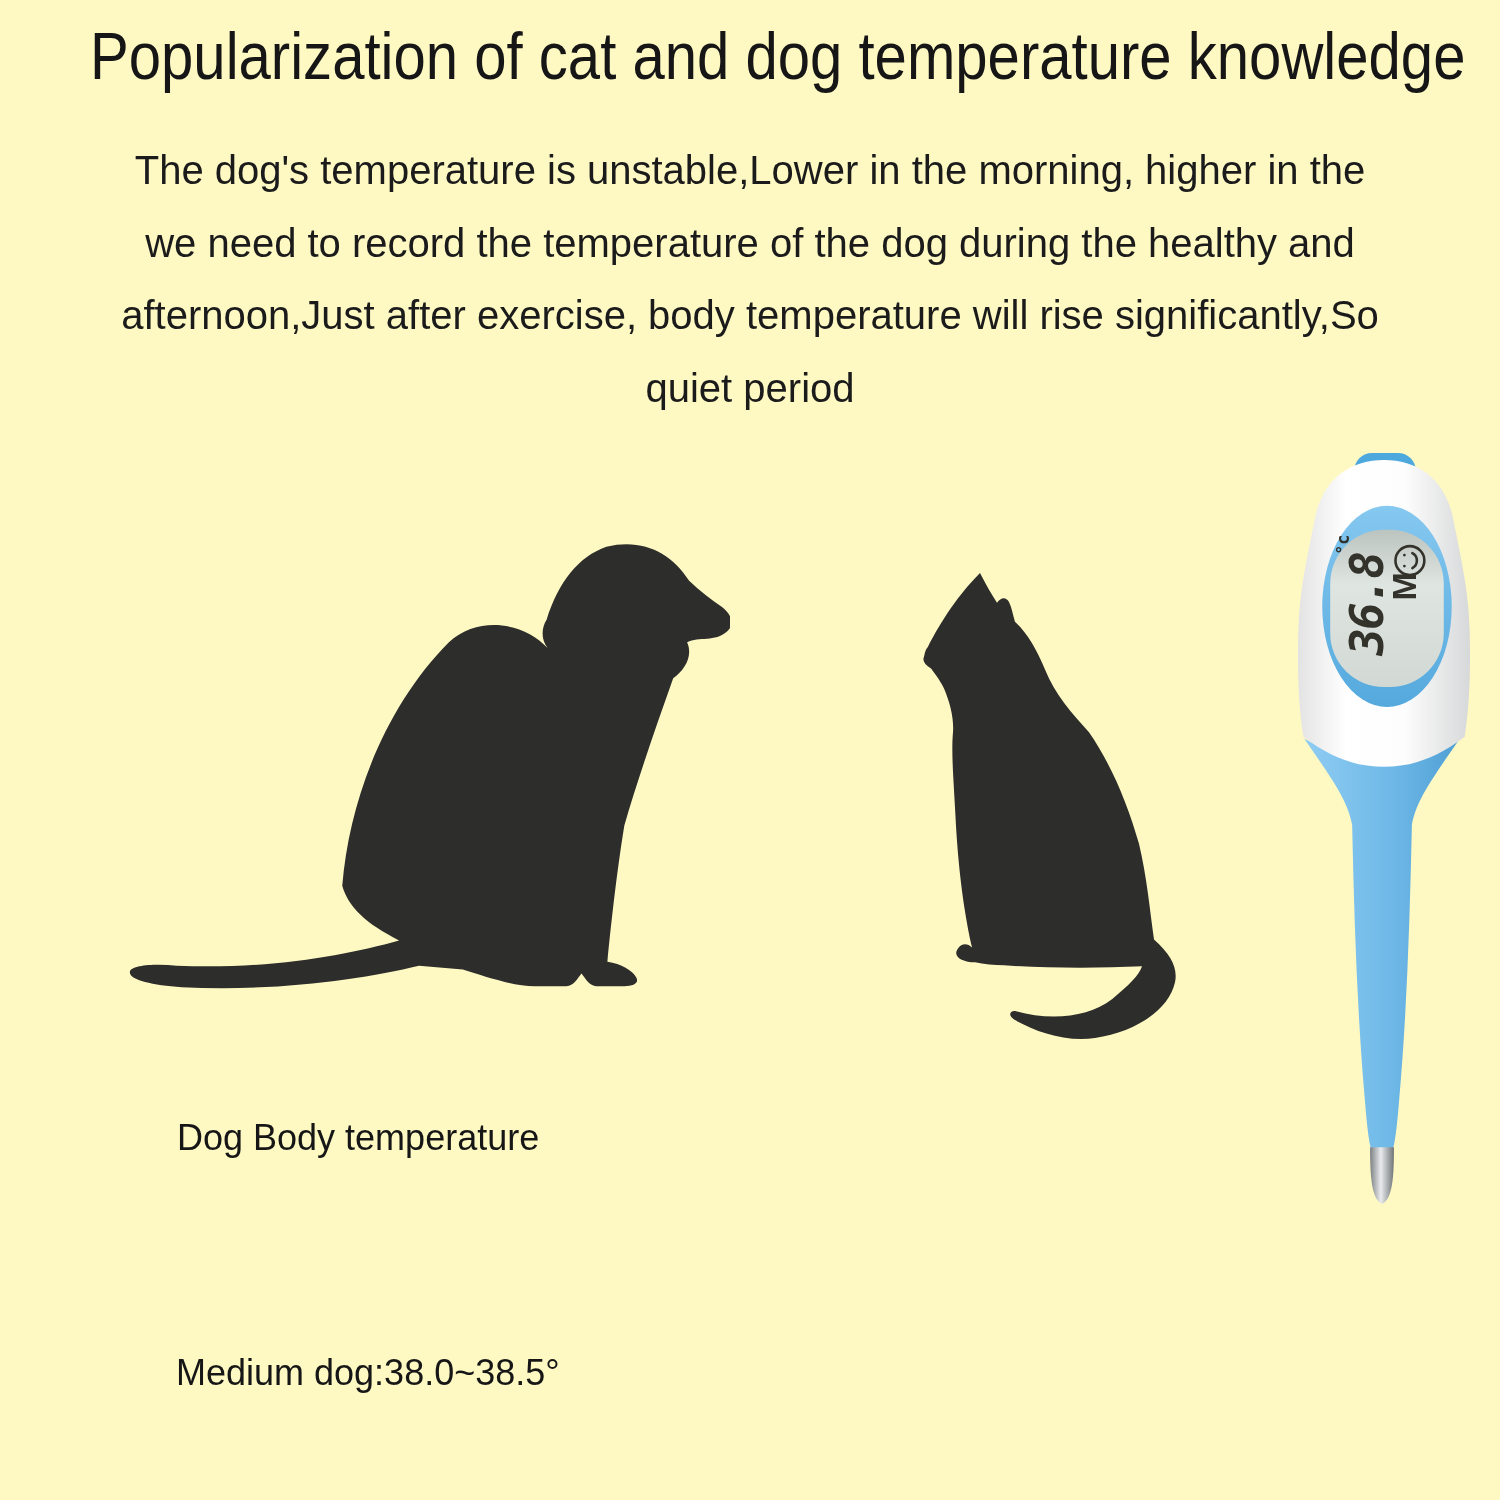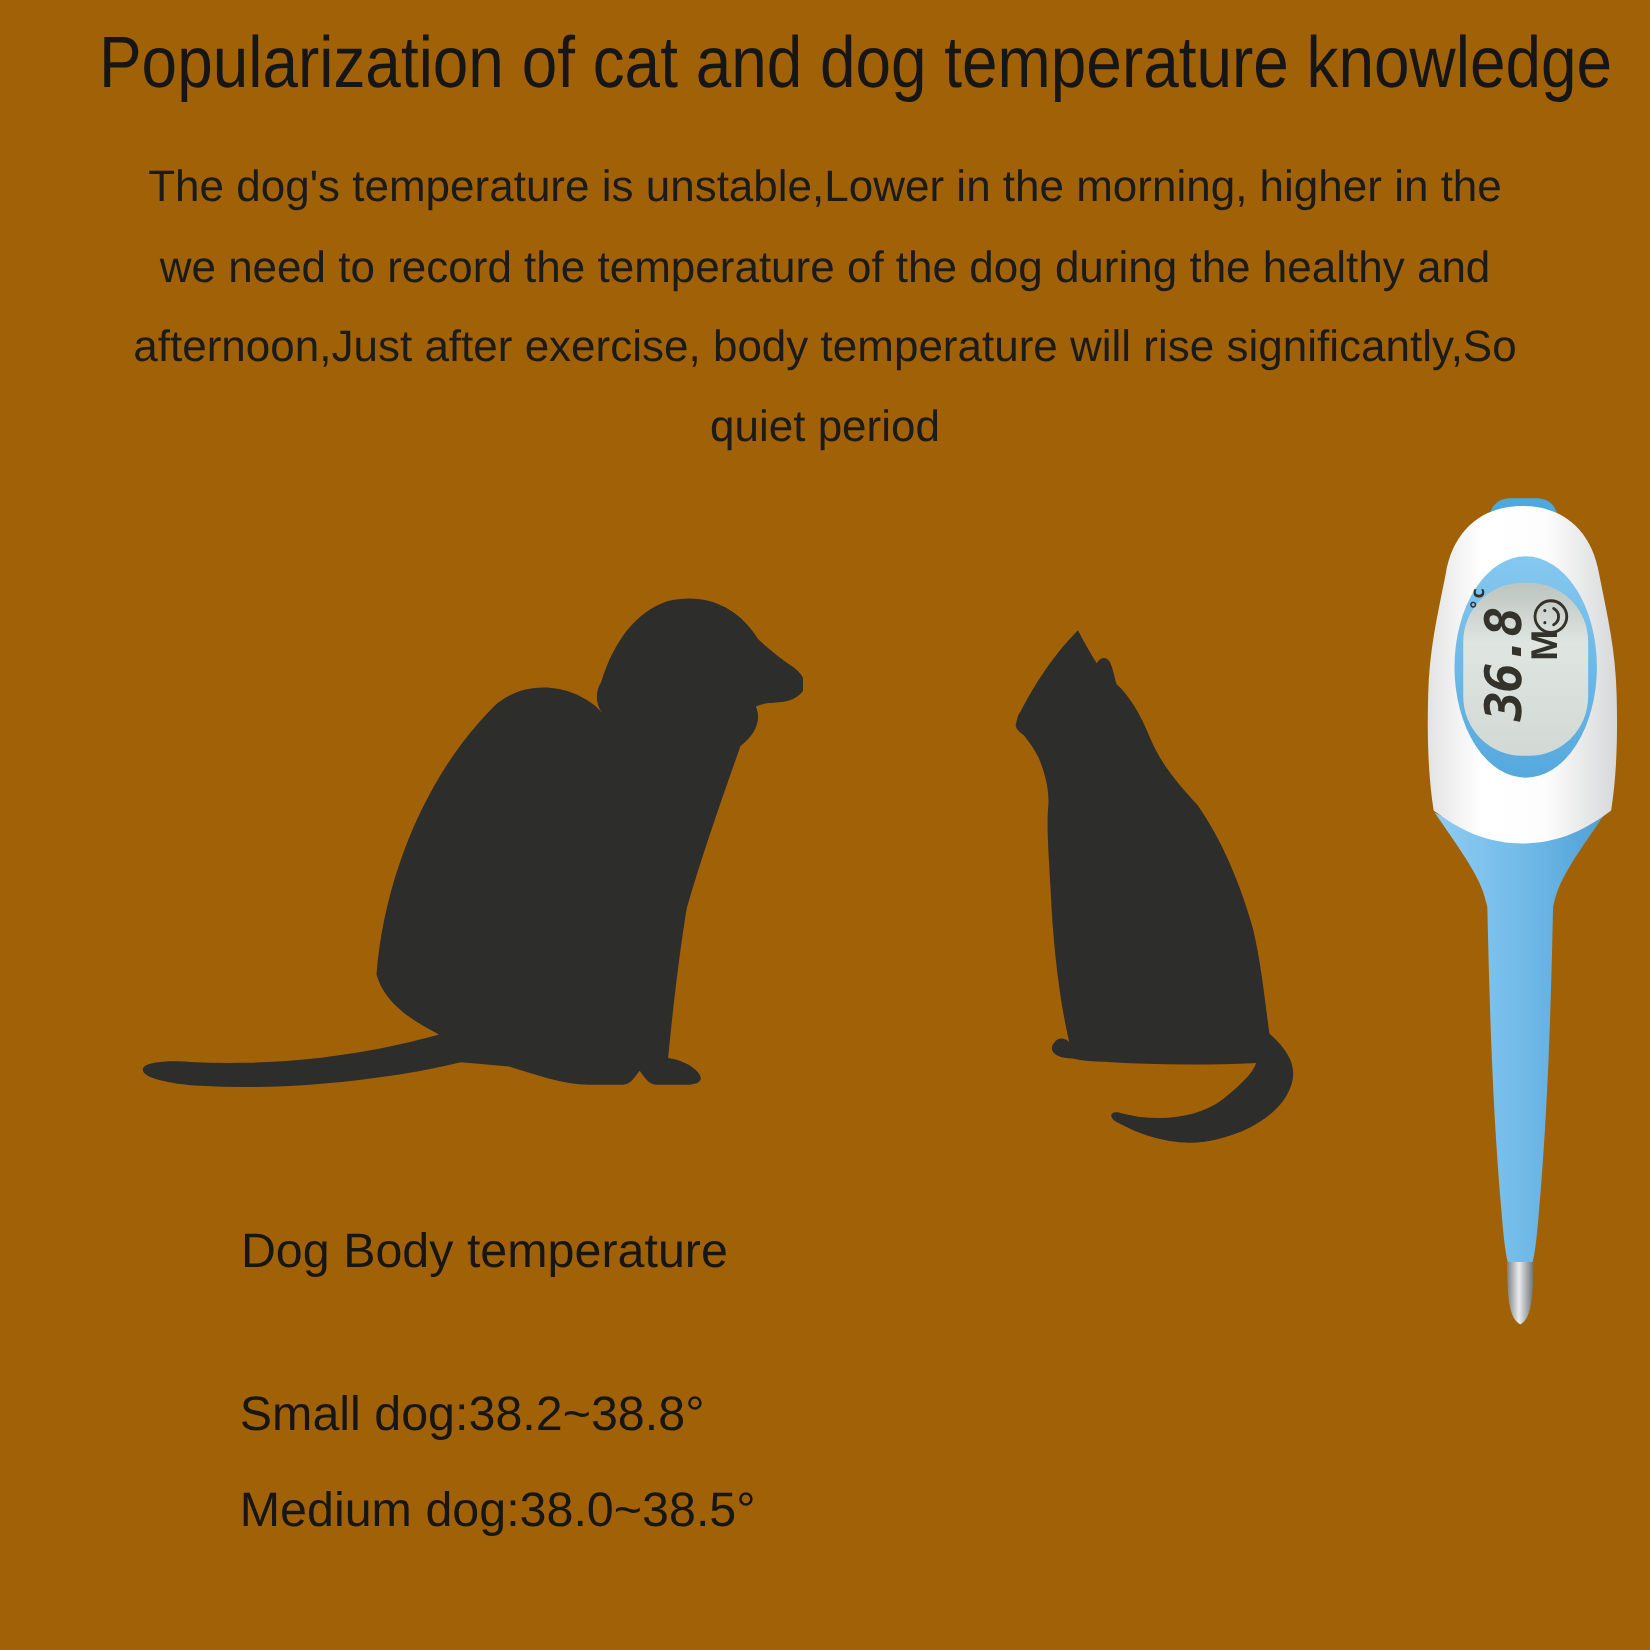--- a/index.html
+++ b/index.html
@@ -1,30 +1,30 @@
 <!DOCTYPE html>
 <html><head>
 <meta charset="utf-8">
 <style>
   html,body{margin:0;padding:0;background:#fff;}
   .canvas{
-    position:relative;width:1500px;height:1500px;background:#a16207;
+    position:relative;width:1500px;height:1500px;background:#fef9c3;
     font-family:"Liberation Sans",sans-serif;color:#1c1c1c;overflow:hidden;
   }
   .title{
     position:absolute;top:16px;left:0;width:100%;text-align:center;
     font-size:66px;line-height:80px;white-space:nowrap;
     transform:scaleX(.88);transform-origin:50% 0;color:#161616;
   }
   .intro{
     position:absolute;top:134px;left:0;width:100%;text-align:center;
     font-size:40px;line-height:72.5px;color:#1b1b1b;
   }
   .intro div{white-space:nowrap;}
-  .lbl{position:absolute;font-size:44px;line-height:50px;white-space:nowrap;color:#161616;margin-left:42px;}
+  .lbl{position:absolute;font-size:36px;line-height:50px;white-space:nowrap;color:#161616;}
   .dog-heading{left:177px;top:1113px;}
   .cat-heading{left:846px;top:1113px;}
   .dog-row-small{left:176px;top:1261px;}
   .cat-row-temp{left:830px;top:1249px;}
   .dog-row-medium{left:176px;top:1348px;}
   .dog-row-big{left:176px;top:1435px;}
   .silhouette{position:absolute;}
   .dog-svg{left:112px;top:535px;}
   .cat-svg{left:898px;top:573px;}
   .thermo-svg{position:absolute;left:1290px;top:450px;}
@@ -179,16 +179,15 @@
     <g stroke="#33332b" fill="none" stroke-width="2.6" stroke-linecap="round">
       <circle cx="120" cy="111" r="14.5"></circle>
       <circle cx="114.5" cy="105.5" r="1.4" fill="#33332b" stroke="none"></circle>
       <circle cx="114.5" cy="116.5" r="1.4" fill="#33332b" stroke="none"></circle>
       <path d="M 122.5,103.5 A 8.5,8.5 0 0 1 122.5,118.5"></path>
     </g>
   </svg>
 
   <div class="lbl dog-heading">Dog Body temperature</div>
 
-  <div class="lbl dog-row-small">Small dog:38.2~38.8°</div>
   <div class="lbl dog-row-medium">Medium dog:38.0~38.5°</div>
 
 </div>
 
 </body></html>

